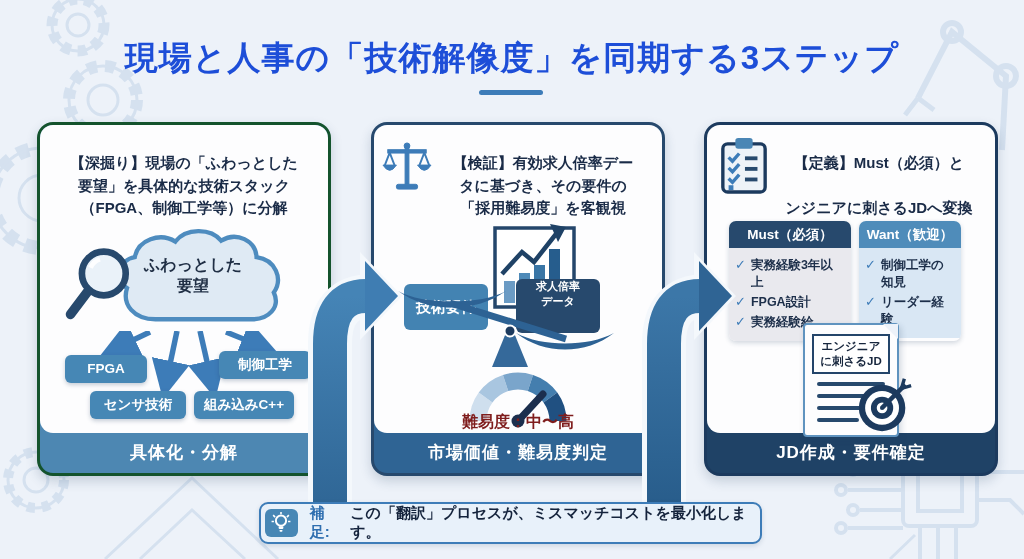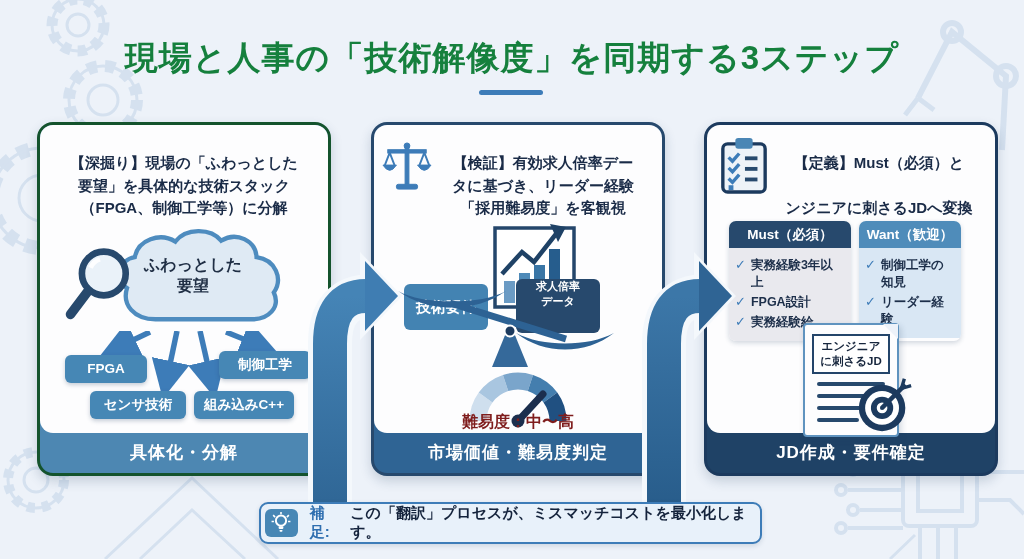--- a/index.html
+++ b/index.html
@@ -1,21 +1,21 @@
 <!DOCTYPE html>
 <html><head>
 <meta charset="utf-8">
 <style>
   html,body{margin:0;padding:0;}
   .canvas{position:relative;width:1024px;height:559px;overflow:hidden;background:#edf2f9;
     font-family:"Liberation Sans","DejaVu Sans",sans-serif;color:#1b2b4e;}
   .deco{position:absolute;left:0;top:0;z-index:0;}
   
   .title{position:absolute;left:0;right:0;top:36px;text-align:center;font-size:33px;font-weight:bold;
-    color:#15803d;letter-spacing:1px;z-index:2;}
+    color:#1d4ed8;letter-spacing:1px;z-index:2;}
   .title-underline{position:absolute;left:479px;top:90px;width:64px;height:5px;background:#3d7cb8;border-radius:3px;z-index:2;}
   
   .panel{position:absolute;top:122px;width:288px;height:348px;border-radius:16px;z-index:1;
     box-shadow:0 5px 12px rgba(30,58,95,.2);}
   .panel-content{position:absolute;left:0;top:0;right:0;bottom:40px;background:#fdfdfe;border-radius:13px 13px 13px 13px;}
   .panel-footer{position:absolute;left:0;right:0;bottom:0;height:40px;line-height:40px;text-align:center;
     color:#fff;font-size:17px;font-weight:bold;letter-spacing:1px;}
   .p1{left:37px;background:#4d87b2;border:3px solid #14532d;}
   .p2{left:371px;background:#2f6494;border:3px solid #27496d;}
   .p3{left:704px;background:#1f4266;border:3px solid #1c3a5e;}
@@ -174,21 +174,21 @@
           <circle cx="26" cy="6" r="3"></circle>
           <rect x="24" y="6" width="4" height="40"></rect>
           <rect x="6" y="10" width="40" height="3.5"></rect>
           <path d="M8,13 L3,26 M8,13 L13,26 M44,13 L39,26 M44,13 L49,26" fill="none" stroke-width="2"></path>
           <path d="M1,26 Q8,37 15,26 Z"></path>
           <path d="M37,26 Q44,37 51,26 Z"></path>
           <rect x="15" y="46" width="22" height="5" rx="2"></rect>
         </g>
       </svg>
       <p class="step-header"><span>【検証】有効求人倍率デー</span><br>
-        <span>タに基づき、リーダー経験</span><br>
+        <span>タに基づき、その要件の</span><br>
         <span>「採用難易度」を客観視</span></p>
 
       <svg class="chart-icon" width="86" height="92" viewBox="0 0 86 92">
         <rect x="3" y="10" width="79" height="79" fill="#ffffff" stroke="#24466b" stroke-width="3.5"></rect>
         <rect x="12" y="63" width="11" height="22" fill="#6b9bc4"></rect>
         <rect x="27" y="55" width="11" height="30" fill="#4e8ab8"></rect>
         <rect x="42" y="47" width="11" height="38" fill="#3a76a6"></rect>
         <rect x="57" y="31" width="11" height="54" fill="#265d8d"></rect>
         <polyline points="10,56 30,34 42,44 64,16" fill="none" stroke="#1f4266" stroke-width="4.5"></polyline>
         <polygon points="58,6 74,9 66,24" fill="#1f4266"></polygon>

